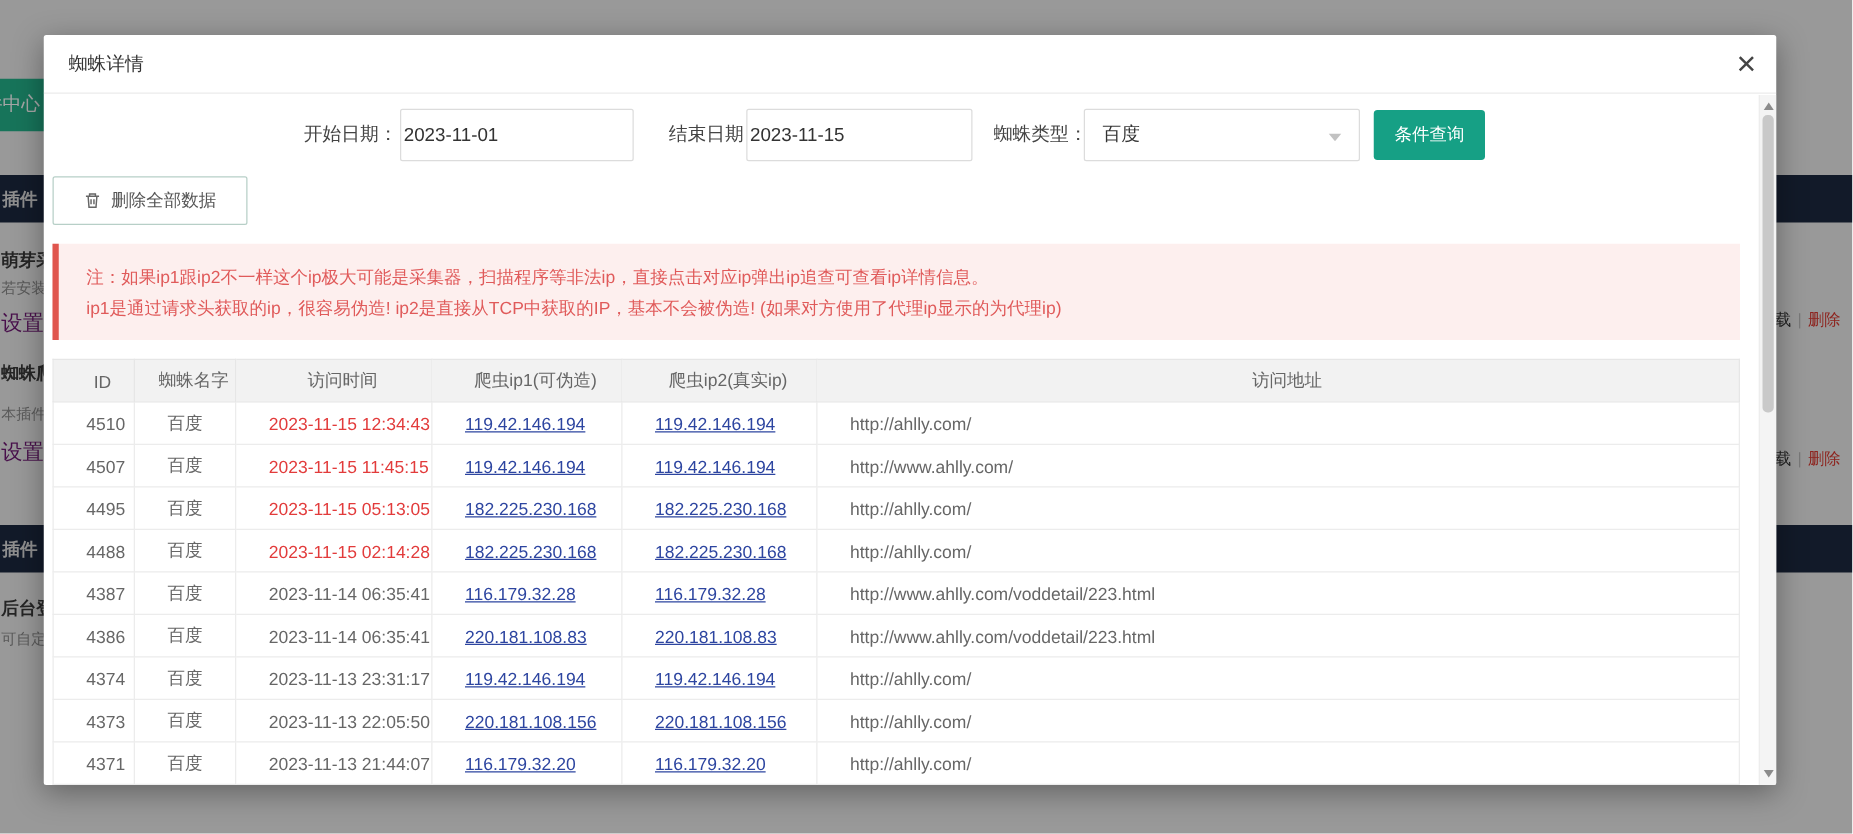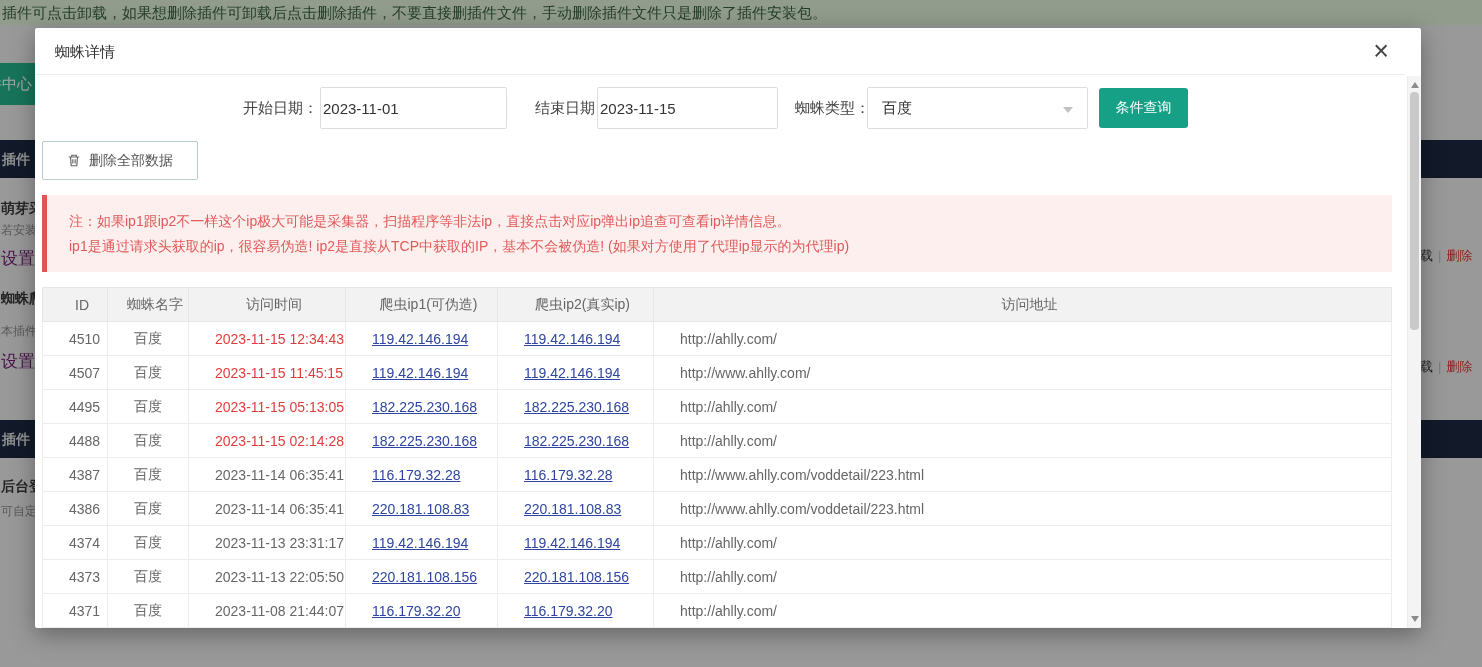--- a/index.html
+++ b/index.html
@@ -23,21 +23,21 @@
   .frag-actions { left:1420px; font-size:13px; }
   .frag-actions .unl { color:#333; }
   .frag-actions .sep { color:#bbb; margin:0 5px; }
   .frag-actions .del { color:#d9372e; }
 
   .overlay { position:absolute; inset:0; background:rgba(0,0,0,0.35); z-index:2; }
 
   
   .modal { position:absolute; left:35px; top:28px; width:1386px; height:600px; background:#fff;
     z-index:3; border-radius:2px; box-shadow:0 6px 24px rgba(0,0,0,.35); overflow:hidden; }
-  .modal-header { position:absolute; left:0; top:0; right:16px; height:47px; border-bottom:1px solid #ebebeb; }
+  .modal-header { position:absolute; left:0; top:0; right:0; height:47px; border-bottom:1px solid #ebebeb; }
   .modal-title { position:absolute; left:20px; top:0; line-height:47px; font-size:15px; color:#333; }
   .modal-close { position:absolute; right:16px; top:6px; font-size:27px; font-weight:300; color:#444;
     cursor:pointer; line-height:34px; }
 
   
   .scrollbar { position:absolute; top:48px; right:0; bottom:0; width:14px; background:#f4f4f4;
     border-left:1px solid #ededed; }
   .sb-arrow { position:absolute; left:3px; width:0; height:0; border-left:4px solid transparent;
     border-right:4px solid transparent; }
   .sb-up { top:6px; border-bottom:6px solid #8b8b8b; }
@@ -76,23 +76,20 @@
   .tbl td { height:34px; padding-left:26px; border:1px solid #ececec; color:#666; overflow:hidden; white-space:nowrap; }
   .tbl td.red { color:#e23b3b; }
   .tbl a { color:#2d45a0; text-decoration:underline; cursor:pointer; }
 </style>
 </head>
 <body>
 
 <div id="stage">
 
   <div class="backdrop">
-    <div class="alert-bar">
-      <span>插件可点击卸载，如果想删除插件可卸载后点击删除插件，不要直接删插件文件，手动删除插件文件只是删除了插件安装包。</span>
-    </div>
 
     <div class="frag frag-green-tab">
       <span>件中心</span>
     </div>
     <div class="frag frag-navy" style="top:140px;">
       <span>插件</span>
     </div>
     <div class="frag f-dark" style="left:1px; top:200px;"><span>萌芽采</span></div>
     <div class="frag f-sub" style="left:1px; top:222px;"><span>若安装</span></div>
     <div class="frag f-link" style="left:1px; top:247px;"><span>设置</span></div>
@@ -234,21 +231,21 @@
     <td class="c-name">百度</td>
     <td class="c-time">2023-11-13 22:05:50</td>
     <td><a class="ip1">220.181.108.156</a></td>
     <td><a class="ip2">220.181.108.156</a></td>
     <td class="c-url">http://ahlly.com/</td>
   </tr>
 
   <tr>
     <td class="c-id">4371</td>
     <td class="c-name">百度</td>
-    <td class="c-time">2023-11-08 21:44:07</td>
+    <td class="c-time">2023-11-13 21:44:07</td>
     <td><a class="ip1">116.179.32.20</a></td>
     <td><a class="ip2">116.179.32.20</a></td>
     <td class="c-url">http://ahlly.com/</td>
   </tr>
 </tbody>
     </table>
 
     <div class="scrollbar">
       <div class="sb-arrow sb-up"></div>
       <div class="sb-thumb"></div>

